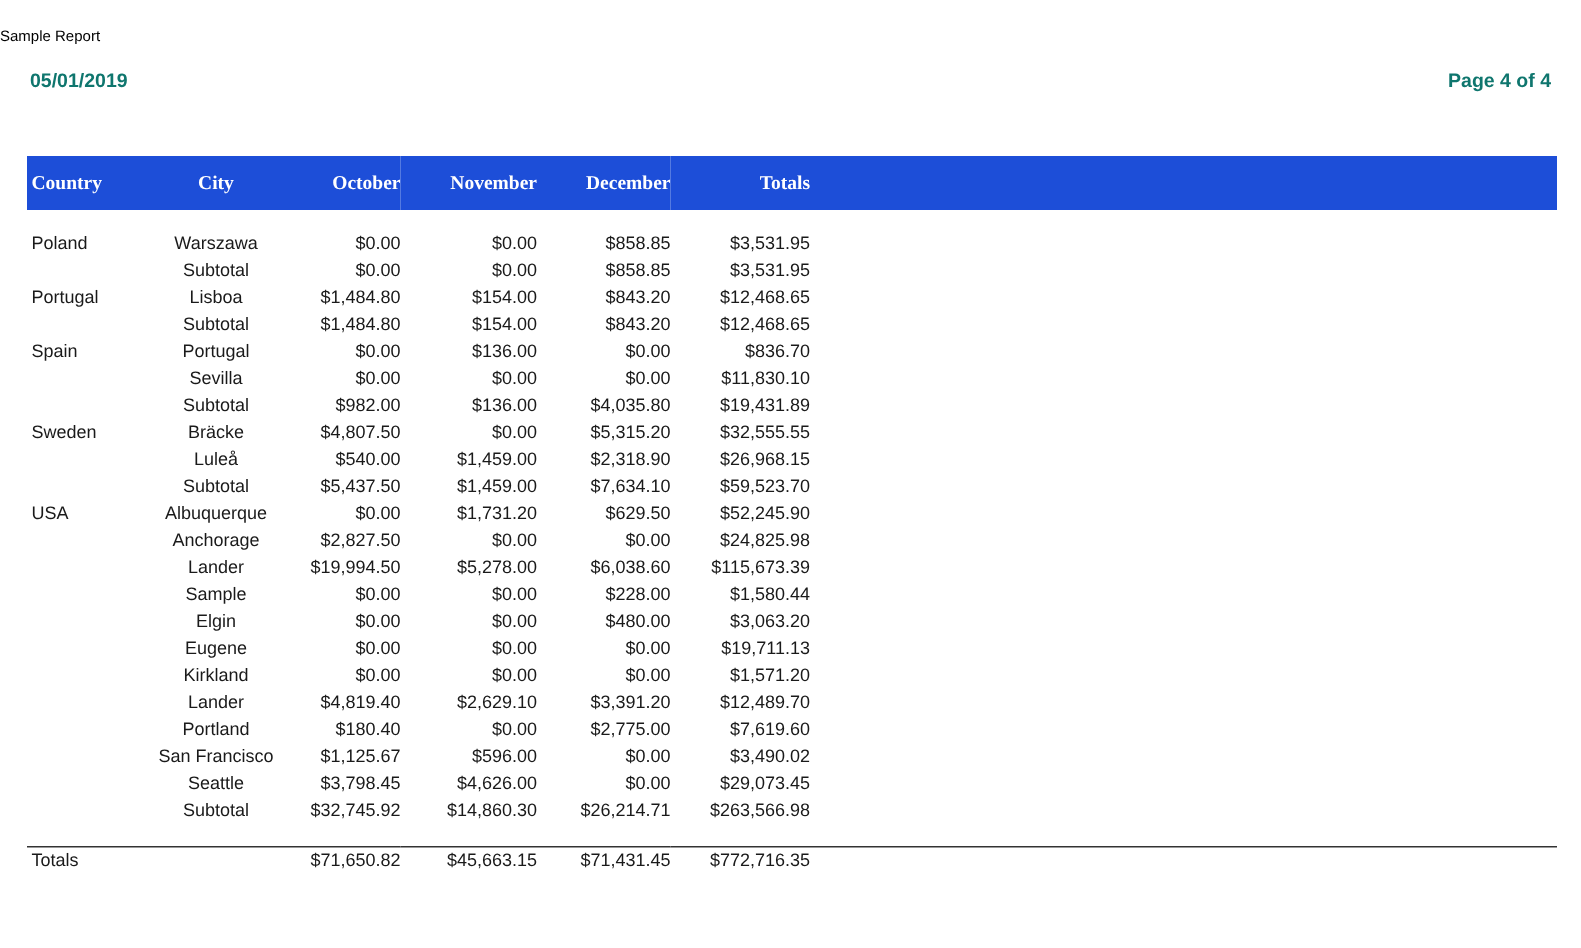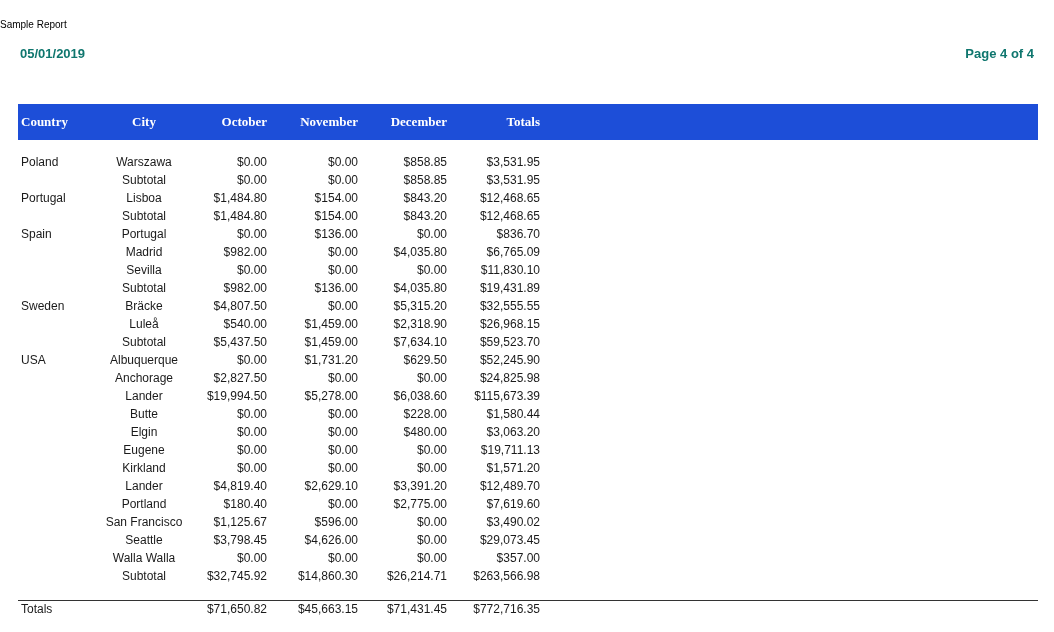--- a/index.html
+++ b/index.html
@@ -152,29 +152,20 @@
         <td class="cell-country">Spain</td>
         <td class="cell-city">Portugal</td>
         <td class="cell-num">$0.00</td>
         <td class="cell-num">$136.00</td>
         <td class="cell-num">$0.00</td>
         <td class="cell-num">$836.70</td>
         <td></td>
       </tr>
       <tr>
         <td class="cell-country"></td>
-        <td class="cell-city">Madrid</td>
-        <td class="cell-num">$982.00</td>
-        <td class="cell-num">$0.00</td>
-        <td class="cell-num">$4,035.80</td>
-        <td class="cell-num">$6,765.09</td>
-        <td></td>
-      </tr>
-      <tr>
-        <td class="cell-country"></td>
         <td class="cell-city">Sevilla</td>
         <td class="cell-num">$0.00</td>
         <td class="cell-num">$0.00</td>
         <td class="cell-num">$0.00</td>
         <td class="cell-num">$11,830.10</td>
         <td></td>
       </tr>
       <tr>
         <td class="cell-country"></td>
         <td class="cell-city">Subtotal</td>
@@ -233,21 +224,21 @@
         <td class="cell-country"></td>
         <td class="cell-city">Lander</td>
         <td class="cell-num">$19,994.50</td>
         <td class="cell-num">$5,278.00</td>
         <td class="cell-num">$6,038.60</td>
         <td class="cell-num">$115,673.39</td>
         <td></td>
       </tr>
       <tr>
         <td class="cell-country"></td>
-        <td class="cell-city">Butte</td>
+        <td class="cell-city">Sample</td>
         <td class="cell-num">$0.00</td>
         <td class="cell-num">$0.00</td>
         <td class="cell-num">$228.00</td>
         <td class="cell-num">$1,580.44</td>
         <td></td>
       </tr>
       <tr>
         <td class="cell-country"></td>
         <td class="cell-city">Elgin</td>
         <td class="cell-num">$0.00</td>
@@ -301,29 +292,20 @@
         <td class="cell-num">$3,490.02</td>
         <td></td>
       </tr>
       <tr>
         <td class="cell-country"></td>
         <td class="cell-city">Seattle</td>
         <td class="cell-num">$3,798.45</td>
         <td class="cell-num">$4,626.00</td>
         <td class="cell-num">$0.00</td>
         <td class="cell-num">$29,073.45</td>
-        <td></td>
-      </tr>
-      <tr>
-        <td class="cell-country"></td>
-        <td class="cell-city">Walla Walla</td>
-        <td class="cell-num">$0.00</td>
-        <td class="cell-num">$0.00</td>
-        <td class="cell-num">$0.00</td>
-        <td class="cell-num">$357.00</td>
         <td></td>
       </tr>
       <tr>
         <td class="cell-country"></td>
         <td class="cell-city">Subtotal</td>
         <td class="cell-num">$32,745.92</td>
         <td class="cell-num">$14,860.30</td>
         <td class="cell-num">$26,214.71</td>
         <td class="cell-num">$263,566.98</td>
         <td></td>

